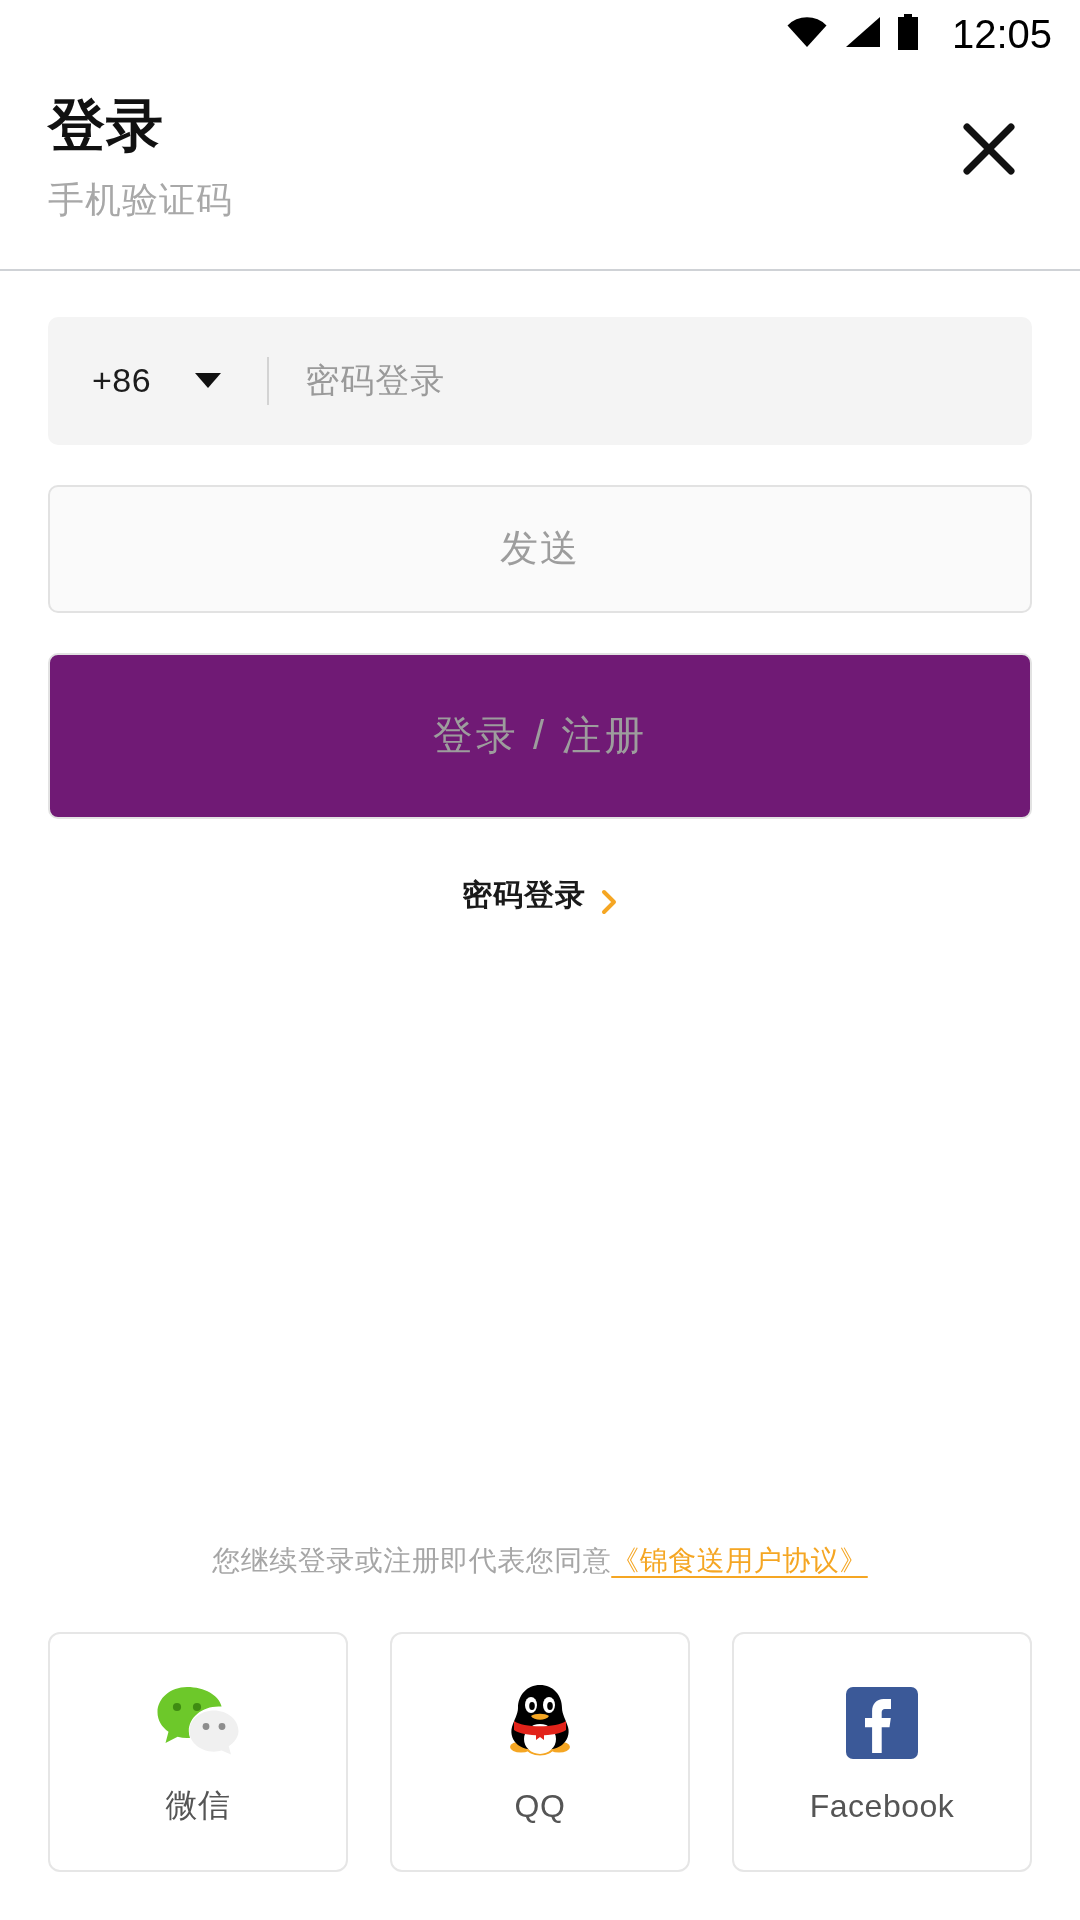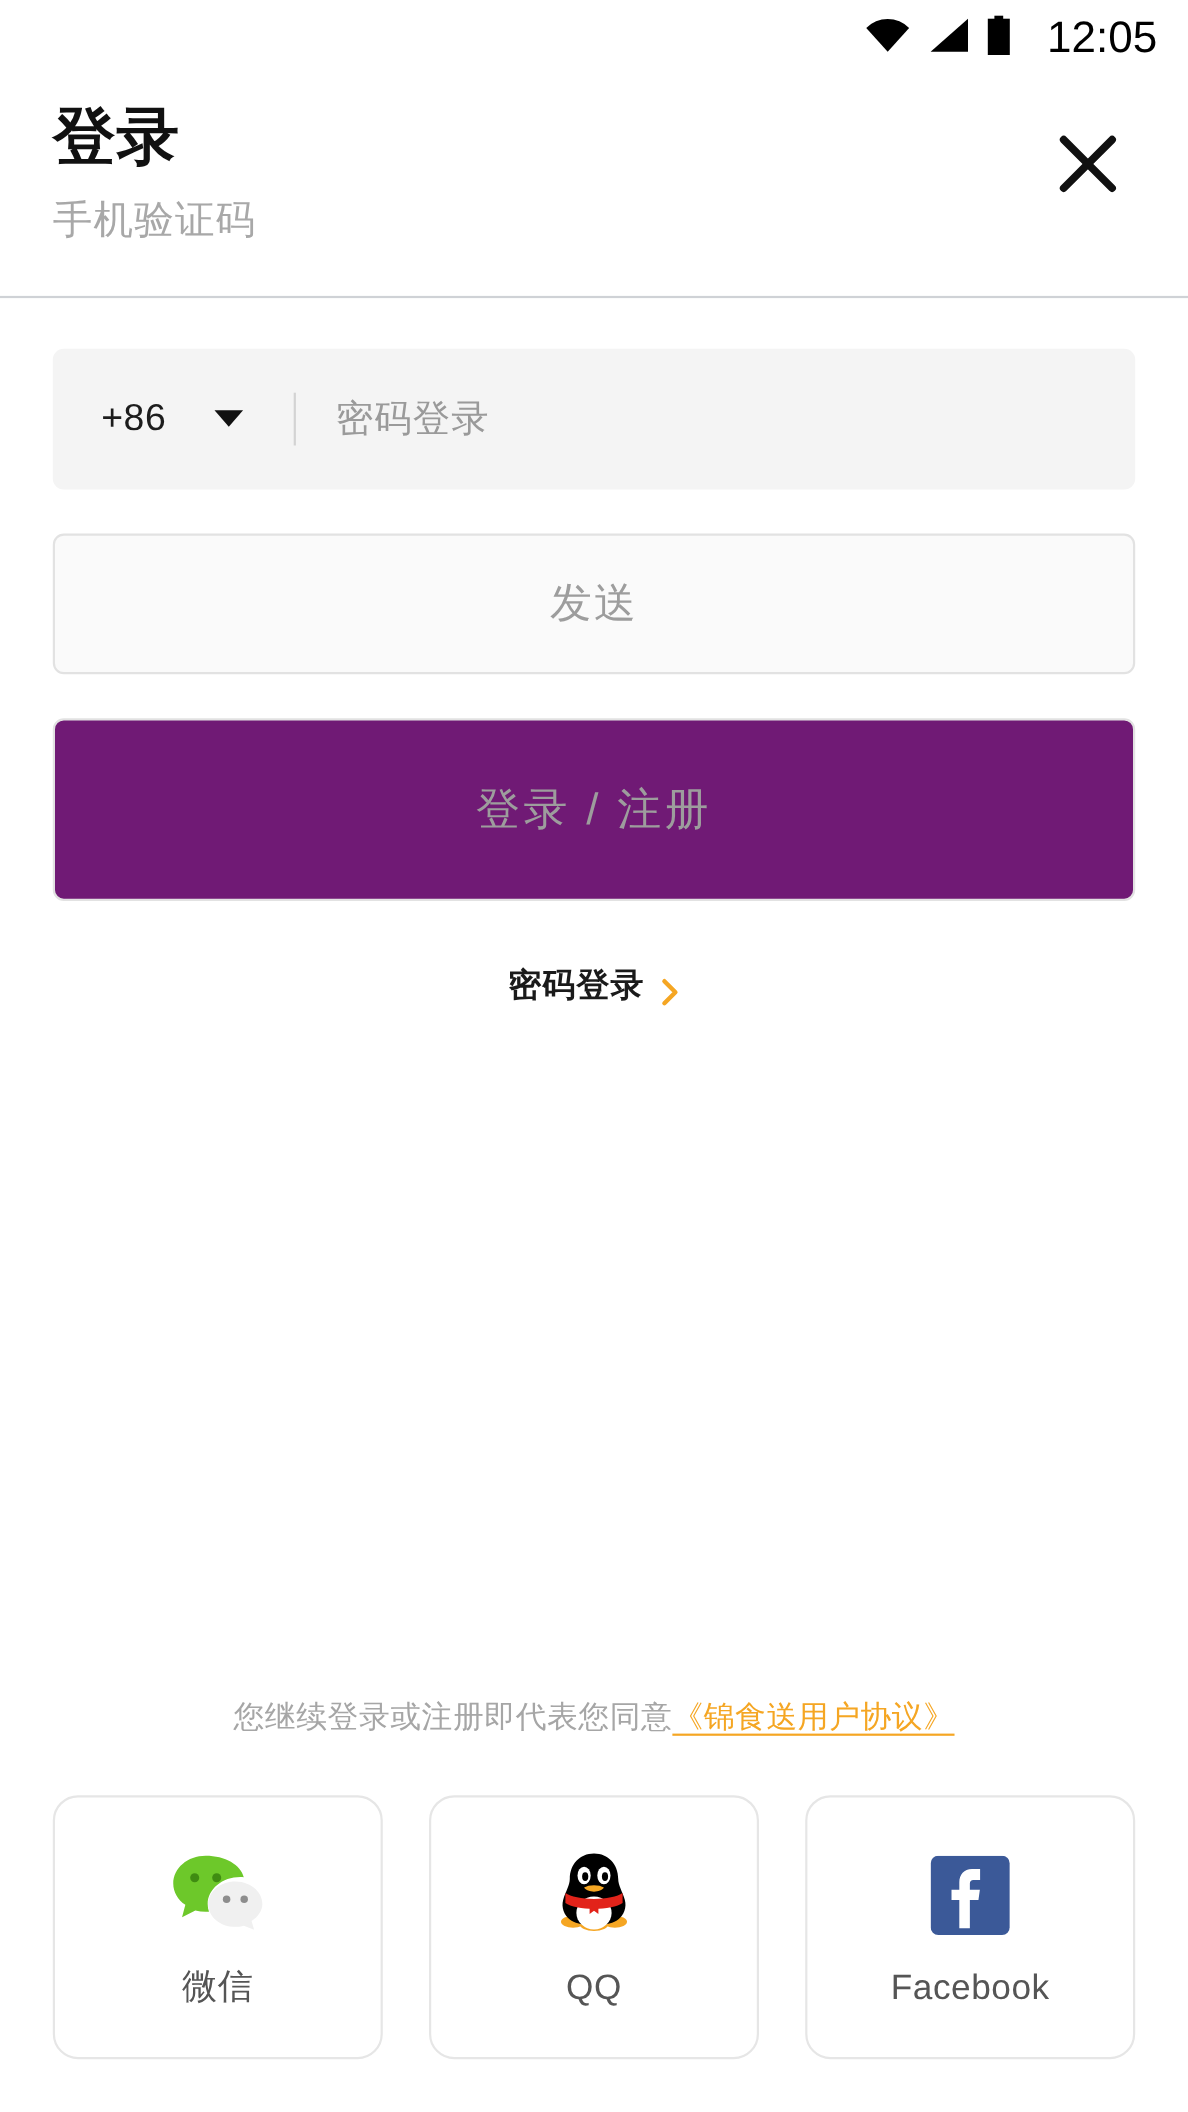--- a/index.html
+++ b/index.html
@@ -234,21 +234,21 @@
     display: flex;
     gap: 42px;
     padding: 52px 48px 48px 48px;
     box-sizing: border-box;
   }
   .social-card {
     flex: 1 1 0;
     height: 240px;
     background: #ffffff;
     border: 2px solid #e6e6e6;
-    border-radius: 23px;
+    border-radius: 12px;
     display: flex;
     flex-direction: column;
     align-items: center;
     justify-content: center;
     box-sizing: border-box;
     cursor: pointer;
   }
   .social-icon {
     height: 86px;
     display: flex;

